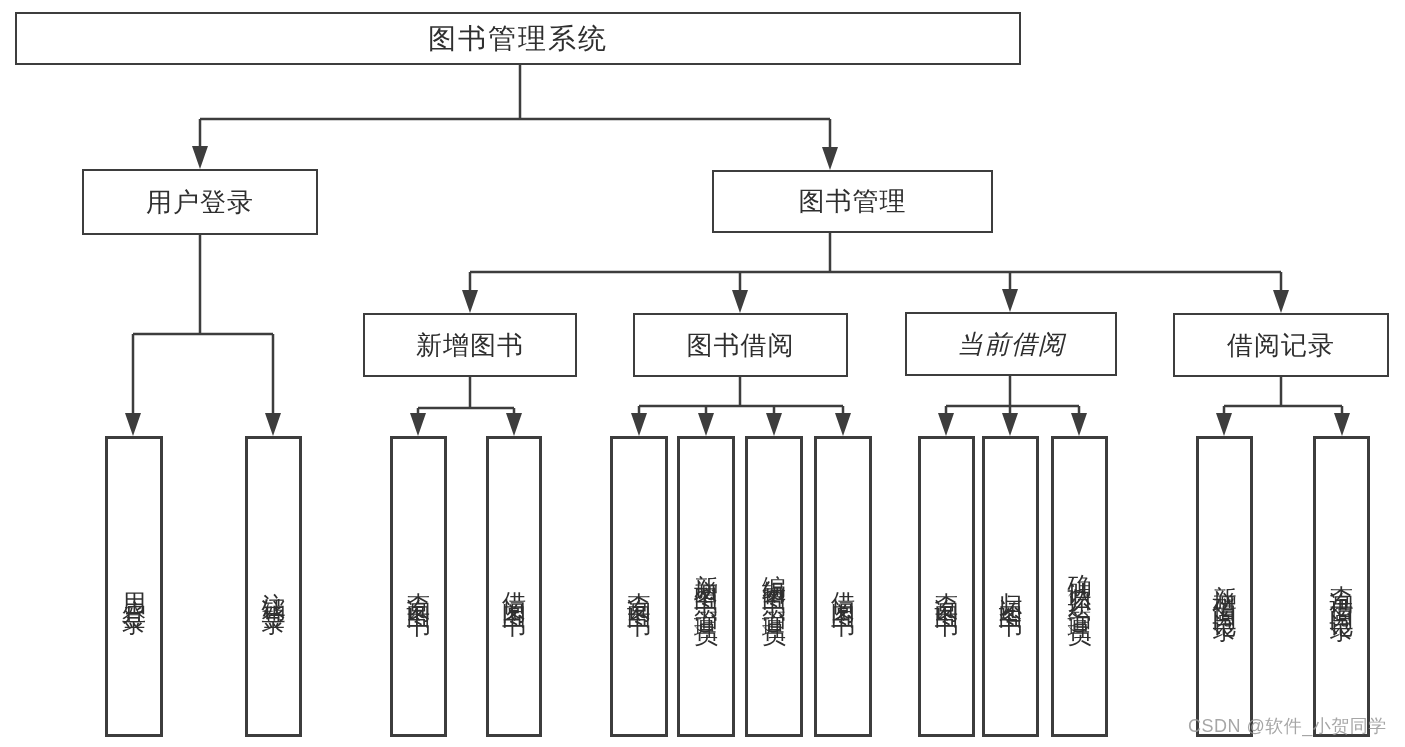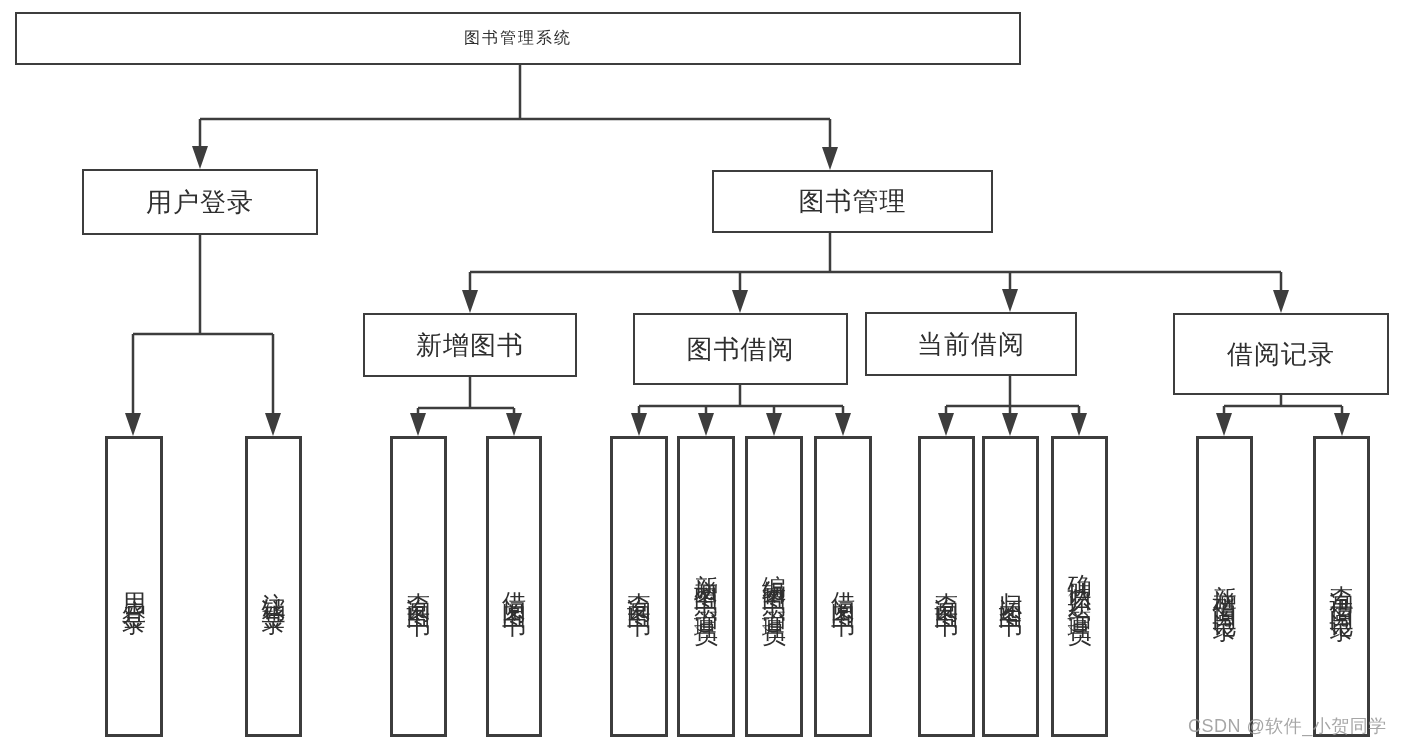--- a/index.html
+++ b/index.html
@@ -13,21 +13,21 @@
   .wires{position:absolute;left:0;top:0;z-index:0;}
   .hbox{
     position:absolute;
     box-sizing:border-box;
     border:2px solid #3d3d3d;
     background:#ffffff;
     display:flex;align-items:center;justify-content:center;
     color:#2f2f2f;
     z-index:1;
   }
-  .hbox.lv1{font-size:16px;letter-spacing:2px;}
+  .hbox.lv1{font-size:28px;letter-spacing:2px;}
   .hbox.lv2,.hbox.lv3{font-size:26px;letter-spacing:1px;}
   .vbox{
     position:absolute;
     box-sizing:border-box;
     border:3px solid #3d3d3d;
     background:#ffffff;
     display:flex;align-items:center;justify-content:center;
     color:#2f2f2f;
     z-index:1;
     top:436px;height:301px;
@@ -102,27 +102,27 @@
   <div class="hbox lv2" style="left:82px;top:169px;width:236px;height:66px;">
     <span>用户登录</span>
   </div>
   <div class="hbox lv2" style="left:712px;top:170px;width:281px;height:63px;">
     <span>图书管理</span>
   </div>
 
   <div class="hbox lv3" style="left:363px;top:313px;width:214px;height:64px;">
     <span>新增图书</span>
   </div>
-  <div class="hbox lv3" style="left:633px;top:313px;width:215px;height:72px;">
+  <div class="hbox lv3" style="left:633px;top:313px;width:215px;height:64px;">
     <span>图书借阅</span>
   </div>
-  <div class="hbox lv3" style="left:865px;top:312px;width:212px;height:64px;">
+  <div class="hbox lv3" style="left:905px;top:312px;width:212px;height:64px;font-style:italic;">
     <span>当前借阅</span>
   </div>
-  <div class="hbox lv3" style="left:1173px;top:313px;width:216px;height:82px;">
+  <div class="hbox lv3" style="left:1173px;top:313px;width:216px;height:64px;">
     <span>借阅记录</span>
   </div>
 
   <div class="vbox" style="left:105px;width:58px;">
     <span class="vtext">用户登录</span>
   </div>
   <div class="vbox" style="left:245px;width:57px;">
     <span class="vtext">注销登录</span>
   </div>
 

